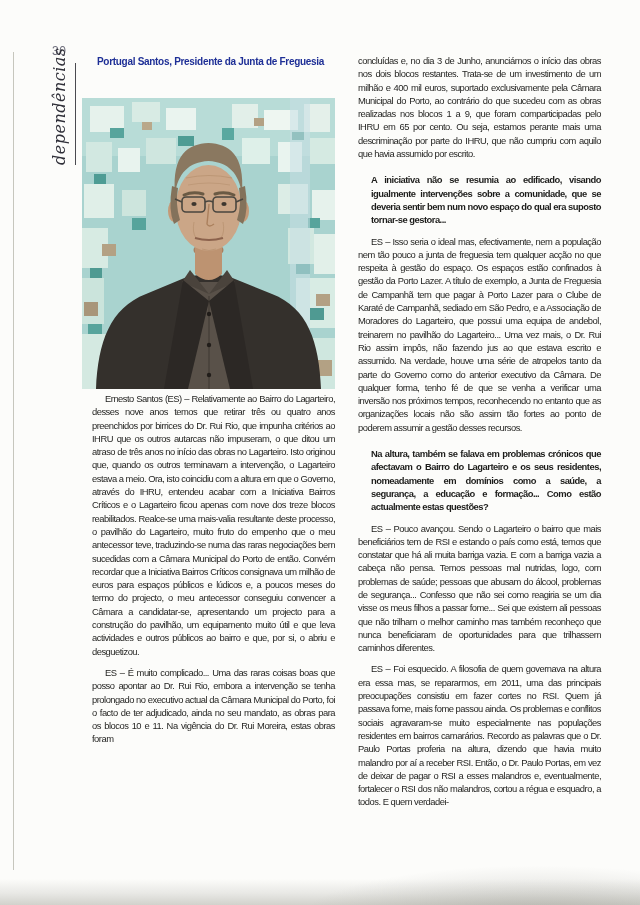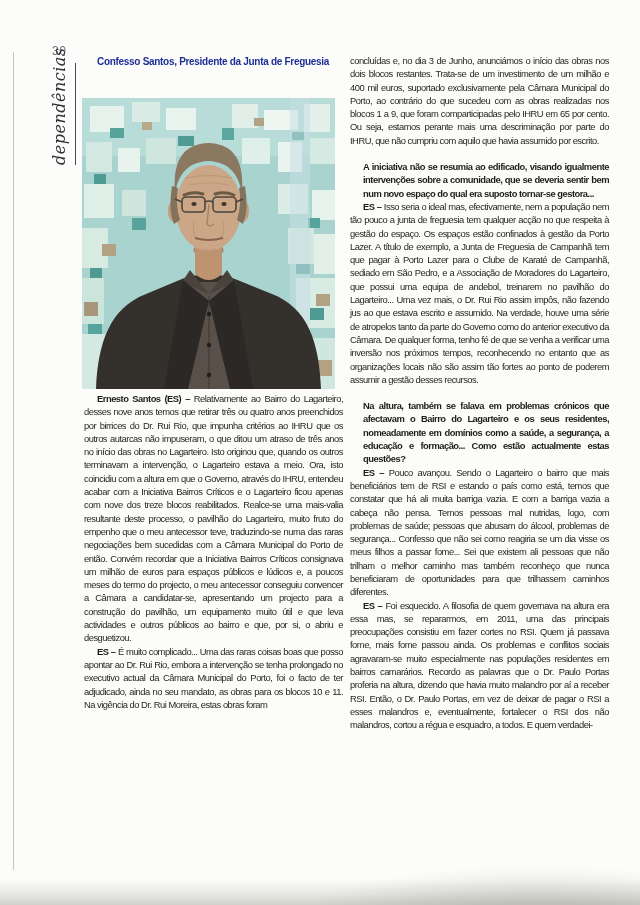--- a/index.html
+++ b/index.html
@@ -43,43 +43,43 @@
   }
   .photo-frame svg{display:block;width:253px;height:291px;}
   .column{
     position:absolute;width:259px;
     font-size:9.4px;line-height:13.3px;letter-spacing:-0.5px;
     text-align:justify;
     -webkit-hyphens:auto;hyphens:auto;
   }
   #col-left{left:84px;top:392px;}
   #col-right{left:350px;top:54px;}
-  .para{margin:0;}
+  .para{margin:8px;}
   .para.question{
     font-weight:bold;color:#1d1d1b;
     padding-left:13px;margin-top:13px;
   }
   .para:first-child{margin-top:0;}
   .para.answer{text-indent:13px;}
   .para.continuation{text-indent:0;}
-  .speaker{font-weight:bold;color:#1d1d1b;}
+  .speaker{font-weight:normal;color:#1d1d1b;}
 </style>
 </head>
 <body>
 
 <div id="page">
 
   <div class="scan-line-left"></div>
 
   <div class="page-number">30</div>
 
   <div class="vertical-label">dependências</div>
 
   <div class="article-title">
-    <div>Confesso Santos, Presidente da Junta de Freguesia</div>
+    <div>Portugal Santos, Presidente da Junta de Freguesia</div>
   </div>
 
   <div class="photo-frame">
     <svg viewBox="0 0 253 291" preserveAspectRatio="none">
 
       <rect width="253" height="291" fill="#a9d3cf"></rect>
       <rect x="0" y="0" width="253" height="58" fill="#bfe0da" opacity="0.7"></rect>
       <g>
         <rect x="8" y="8" width="34" height="26" fill="#e6f2ec"></rect>
         <rect x="50" y="4" width="28" height="20" fill="#d8ebe4"></rect>

